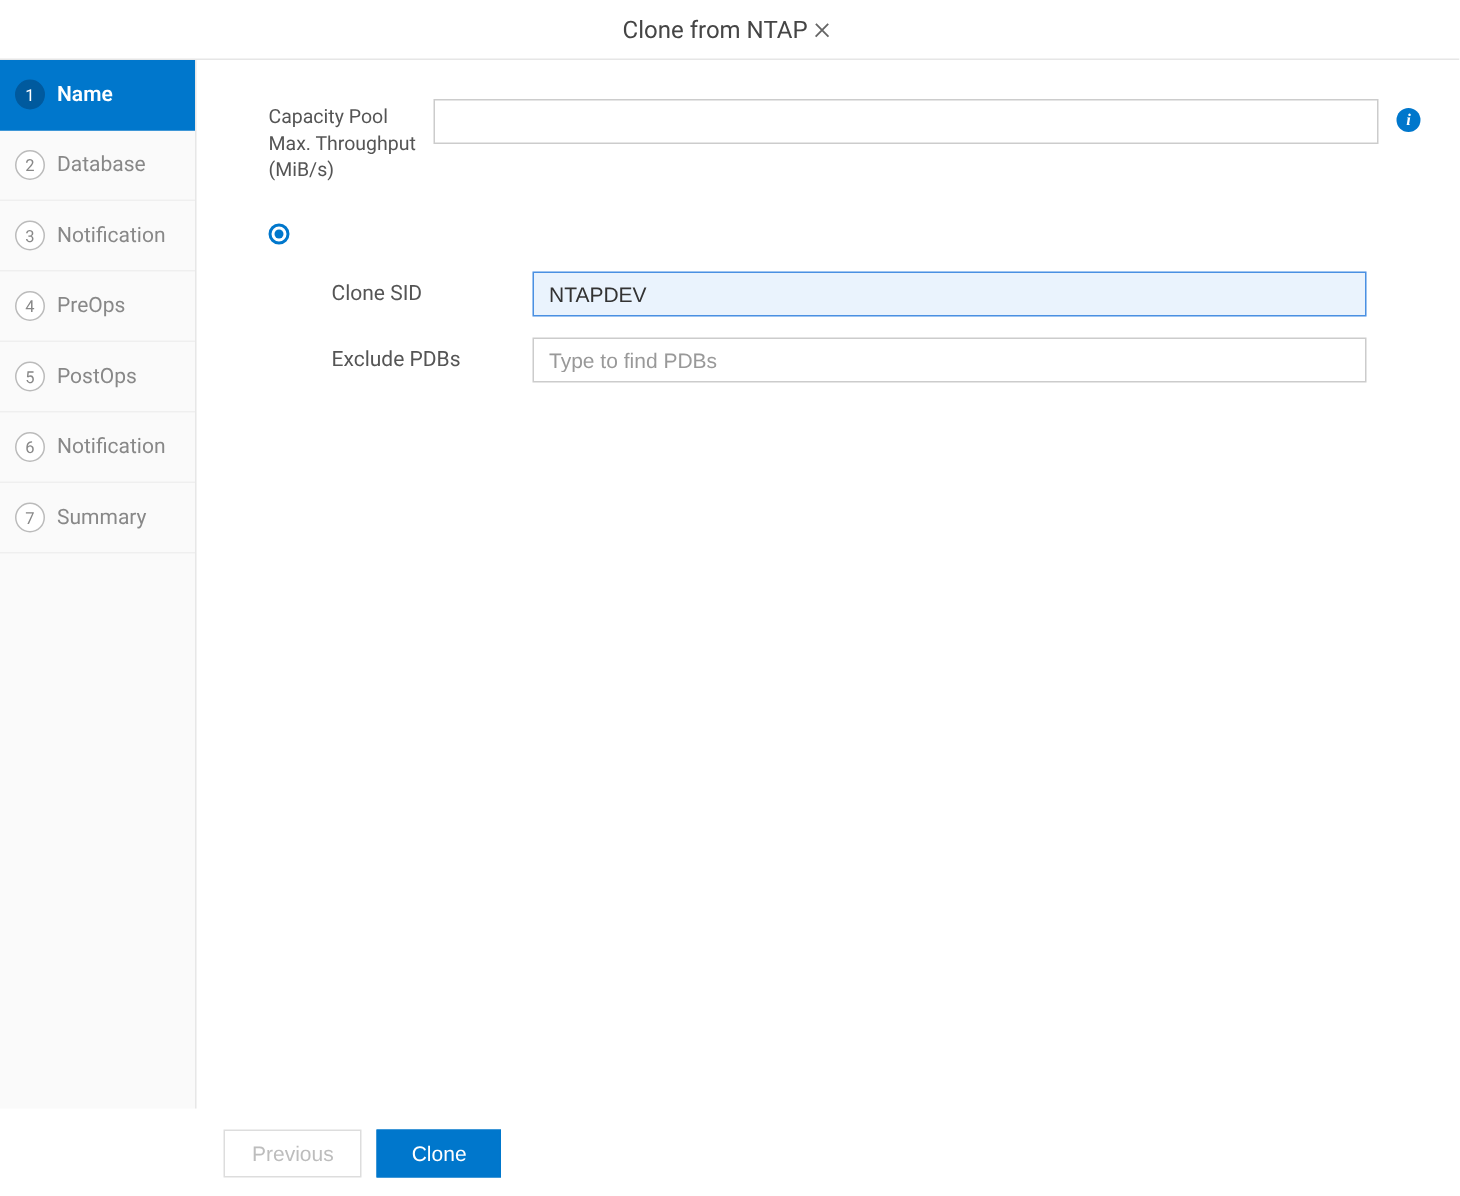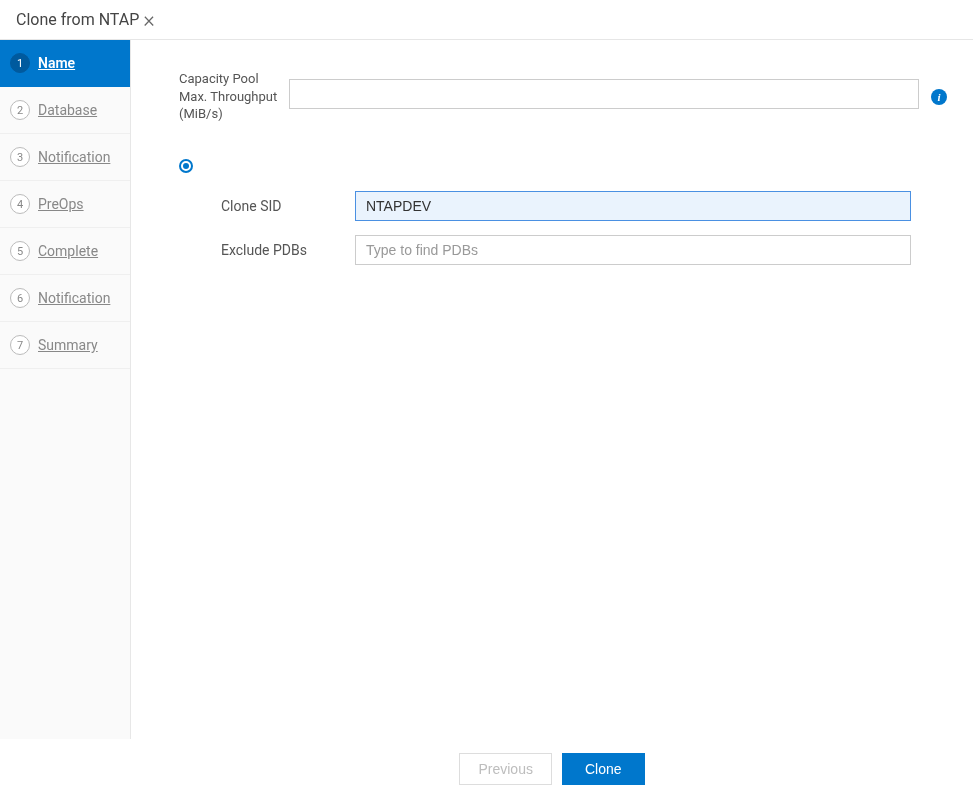--- a/index.html
+++ b/index.html
@@ -12,21 +12,21 @@
       height: 797px;
       overflow: hidden;
       position: relative;
     }
 
     
     .header {
       height: 40px;
       display: flex;
       align-items: center;
-      justify-content: flex-start;
+      justify-content: center;
       padding: 0 16px;
       border-bottom: 1px solid #e6e6e6;
     }
     .header-title {
       font-size: 16px;
       color: #454545;
       font-weight: 400;
     }
     .close-icon {
       font-size: 22px;
@@ -78,37 +78,36 @@
       margin-right: 8px;
       flex-shrink: 0;
     }
     .sidebar-item.active .step-badge {
       background: #005a9e;
       border-color: #005a9e;
       color: #fff;
     }
     .step-label {
       font-size: 14px;
-      text-decoration: underline;
     }
     .sidebar-item.active .step-label {
       font-weight: 600;
     }
 
     
     .content {
       flex: 1;
       padding: 26px 26px 0 48px;
     }
 
     
     .capacity-row {
       display: flex;
-      align-items: center;
-      margin-bottom: 36px;
+      align-items: flex-start;
+      margin-bottom: 26px;
     }
     .capacity-label {
       width: 110px;
       font-size: 13px;
       color: #555;
       line-height: 1.35;
       padding-top: 4px;
       padding-right: 8px;
     }
     .capacity-input {
@@ -202,21 +201,21 @@
 
     
     .footer {
       position: absolute;
       bottom: 0;
       right: 0;
       left: 131px;
       height: 58px;
       display: flex;
       align-items: center;
-      justify-content: center;
+      justify-content: flex-start;
       padding: 0 18px;
       gap: 10px;
       border-top: 1px solid transparent;
     }
     .btn {
       height: 32px;
       padding: 0 18px;
       font-size: 14px;
       border: 1px solid #ccc;
       background: #fff;
@@ -256,21 +255,21 @@
     <div class="sidebar-item">
       <span class="step-badge">3</span>
       <span class="step-label">Notification</span>
     </div>
     <div class="sidebar-item">
       <span class="step-badge">4</span>
       <span class="step-label">PreOps</span>
     </div>
     <div class="sidebar-item">
       <span class="step-badge">5</span>
-      <span class="step-label">Complete</span>
+      <span class="step-label">PostOps</span>
     </div>
     <div class="sidebar-item">
       <span class="step-badge">6</span>
       <span class="step-label">Notification</span>
     </div>
     <div class="sidebar-item">
       <span class="step-badge">7</span>
       <span class="step-label">Summary</span>
     </div>
   </div>

